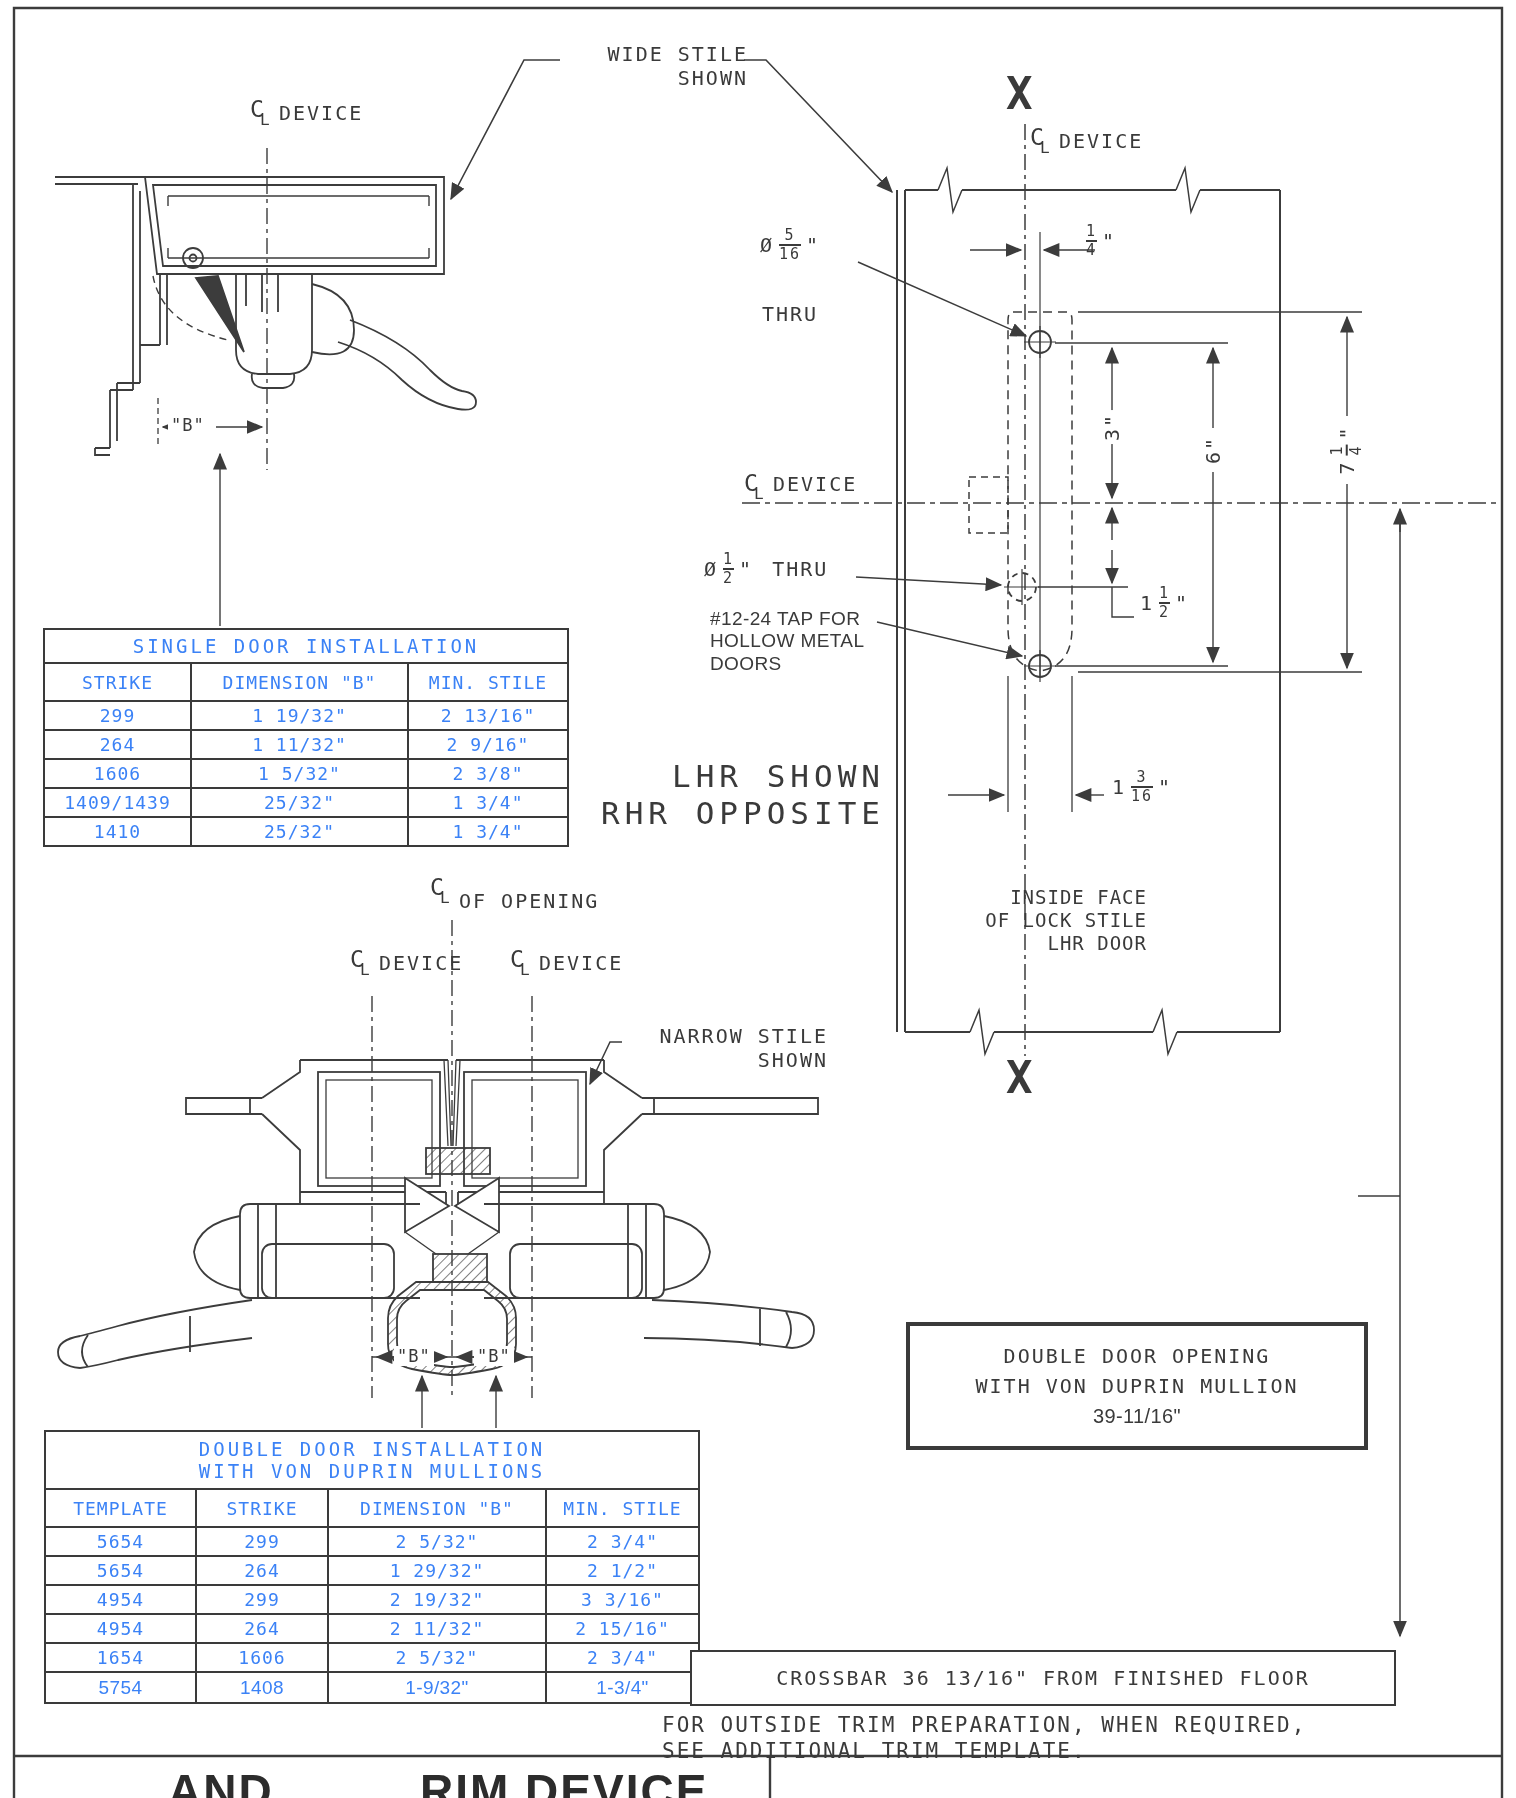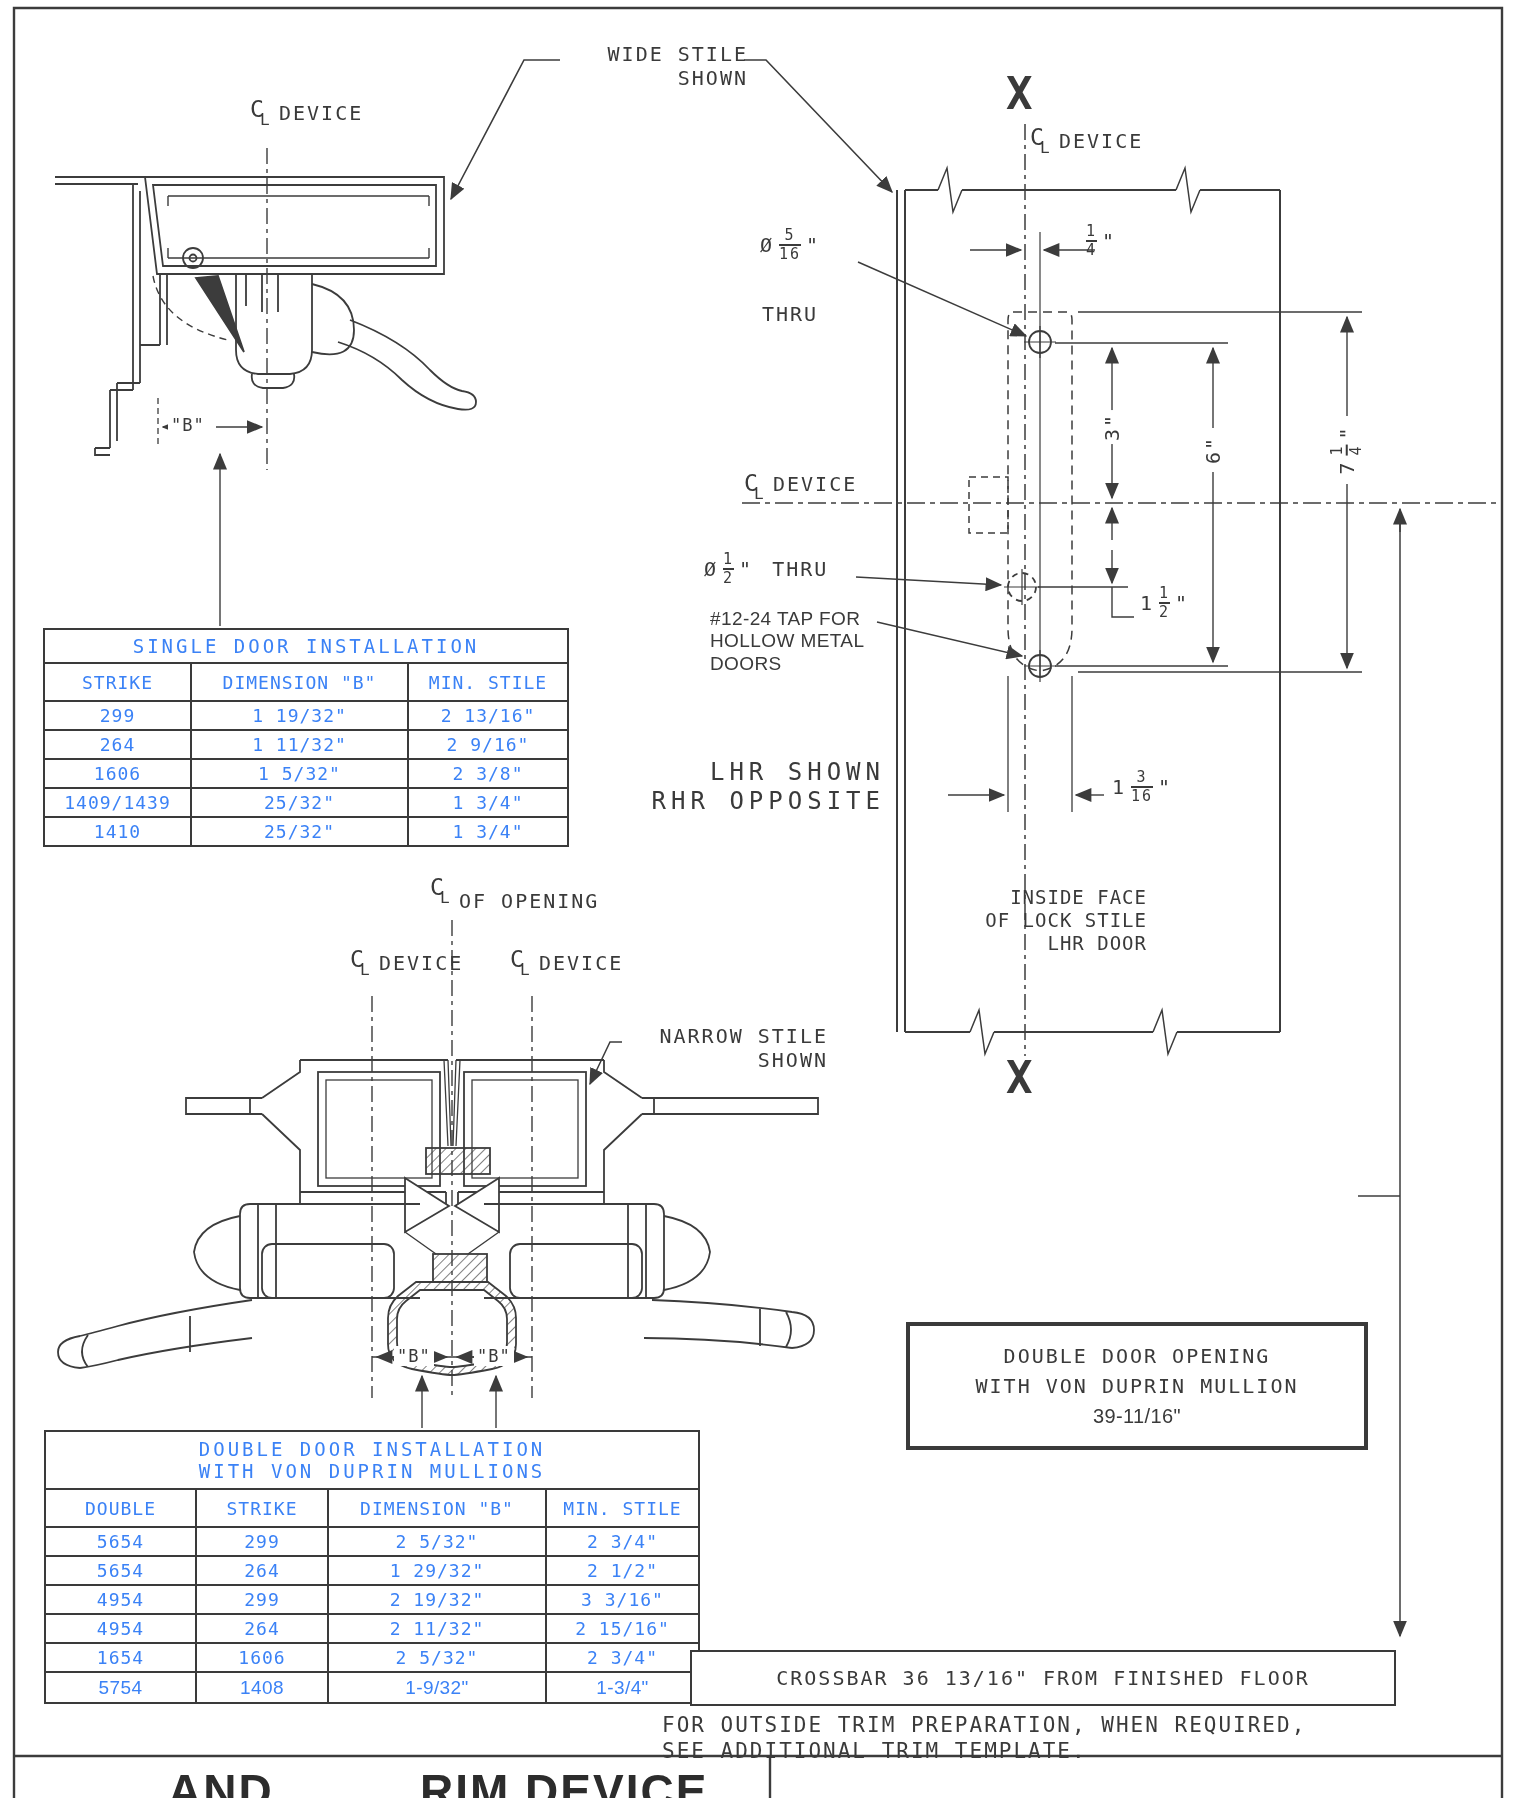--- a/index.html
+++ b/index.html
@@ -3,21 +3,21 @@
 <meta charset="utf-8">
 <style>
   html,body{margin:0;padding:0;background:#e9e9e9}
   .canvas{position:relative;width:1516px;height:1798px;background:#ffffff;overflow:hidden;
           font-family:"DejaVu Sans Mono",monospace;color:#3a3a3a}
   .canvas svg{position:absolute;left:0;top:0}
   .layer{position:absolute;left:0;top:0;width:100%;height:100%}
   .t{position:absolute;white-space:nowrap;line-height:1.2;letter-spacing:2px;font-size:20px}
   .ctr{text-align:right}
   .bg{background:#fff;padding:0 3px}
-  .big{font-size:24px;letter-spacing:5px}
+  .big{font-size:31px;letter-spacing:5px}
   .sm{font-size:17px;letter-spacing:1px}
   .modern{font-family:"Liberation Sans",sans-serif;letter-spacing:0.4px}
   .xmark{font-size:44px;font-weight:bold;letter-spacing:0}
   .rot{transform:translate(-50%,-50%) rotate(-90deg)}
   .dim{display:flex;align-items:center;gap:5px}
   .fr{display:inline-flex;flex-direction:column;align-items:center;line-height:1.05;font-size:15px}
   .fr .dn{border-top:2px solid #3a3a3a;padding-top:1px}
   .clsym{position:relative;display:inline-block;width:22px;height:36px;letter-spacing:0}
   .clsym .cc{position:absolute;left:0;top:0;font-size:23px;line-height:1}
   .clsym .ll{position:absolute;left:10px;top:14px;font-size:16px;line-height:1}
@@ -282,21 +282,21 @@
           <col style="width:153px">
         </colgroup>
       <tbody>
           <tr class="title" style="height:58px">
             <td colspan="4">
         <div>DOUBLE DOOR INSTALLATION</div>
         <div>WITH VON DUPRIN MULLIONS</div>
       </td>
           </tr>
       <tr style="height:38px">
-        <td>DOUBLE</td>
+        <td>TEMPLATE</td>
         <td>STRIKE</td>
         <td>DIMENSION "B"</td>
         <td>MIN. STILE</td>
       </tr>
       <tr style="height:29px">
             <td>5654</td>
             <td>299</td>
             <td>2 5/32"</td>
             <td>2 3/4"</td>
           </tr>

